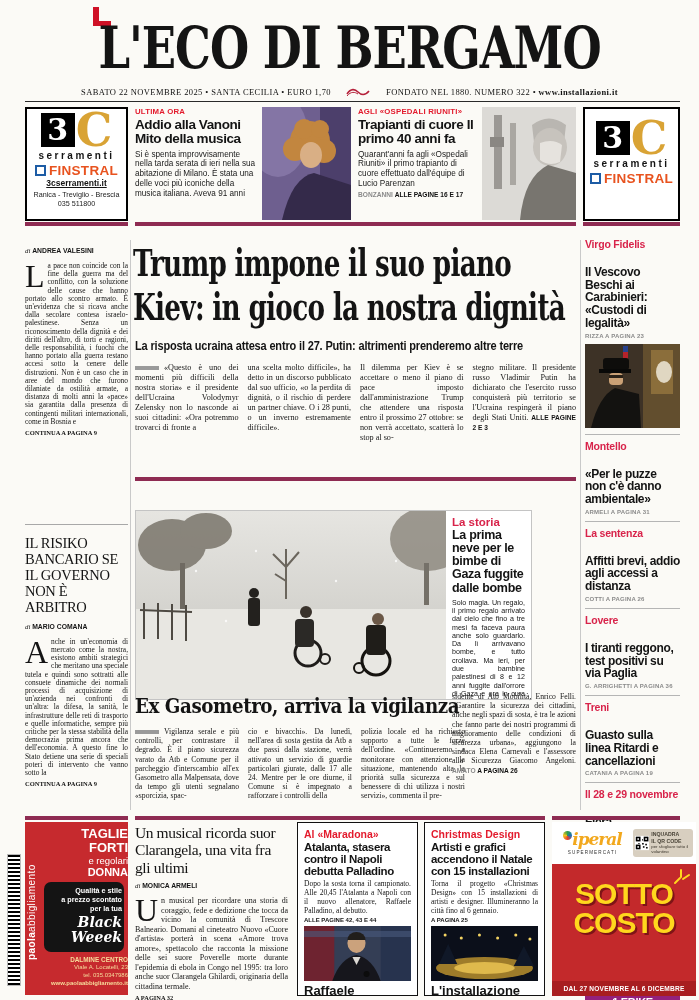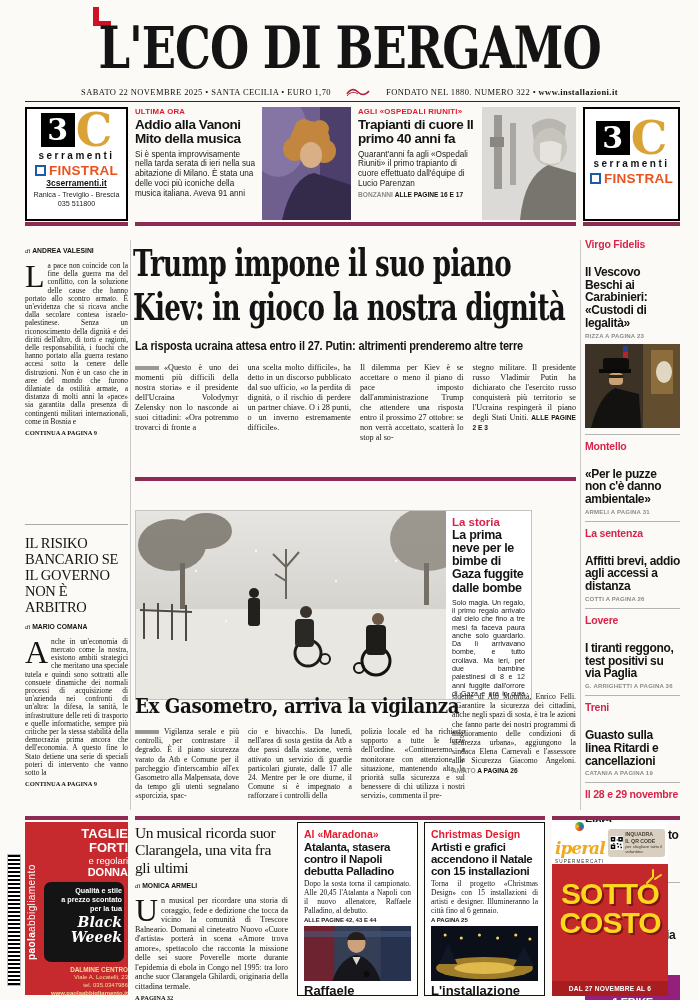--- a/index.html
+++ b/index.html
@@ -123,21 +123,21 @@
   
   .barcode{position:absolute;left:8px;top:855px;width:12px;height:130px;
     background:repeating-linear-gradient(180deg,#000 0 2px,#fff 2px 4px);outline:1px solid #bbb}
   .paola{position:absolute;left:25px;top:822px;width:103px;height:173px;background:#c62a2e;color:#fff;box-sizing:border-box;overflow:hidden}
   .paola-vert{position:absolute;left:1px;top:8px;height:130px;writing-mode:vertical-rl;transform:rotate(180deg);
     font-size:10px;letter-spacing:.4px}
   .paola-main{margin-left:15px;text-align:right;padding-top:5px}
   .paola-l1{font-weight:bold;font-size:13px;line-height:1.05}
   .paola-l2{font-size:9.5px;margin-top:1px}
   .paola-l3{font-weight:bold;font-size:11px}
-  .paola-black{background:#141414;border-radius:7px;margin:4px 4px 0;padding:4px 2px 17px;
+  .paola-black{background:#141414;border-radius:7px;margin:4px 4px 0;padding:4px 2px 7px;
     font-size:7.2px;font-weight:bold;line-height:1.25}
   .paola-script{font-family:"DejaVu Serif",serif;font-style:italic;font-weight:bold;font-size:14px;line-height:1.05;margin-top:2px}
   .paola-foot{margin-top:4px;font-size:6px;line-height:1.3;color:#f6dc9b}
   .paola-foot .f1{font-weight:bold;font-size:6.4px}
   .paola-foot .f4{font-weight:bold}
 
   .musical{position:absolute;left:135px;top:824px;width:153px}
   .mus-title{font-family:"Liberation Serif",serif;font-size:15.5px;line-height:1.12;letter-spacing:-.4px}
   .mus-byline{font-size:6.8px;margin-top:6px}
   .mus-byline .pfx{font-family:"Liberation Serif",serif;font-style:italic}
@@ -147,21 +147,21 @@
   .minibox{position:absolute;top:822px;width:121px;height:174px;border:1.5px solid #111;
     box-sizing:border-box;padding:5px 6px;background:#fff;overflow:hidden}
   #maradona{left:297px}#christmas{left:424px}
   .mb-kicker{color:#e31b2d;font-weight:bold;font-size:10.5px}
   .mb-title{font-weight:bold;font-size:11.5px;line-height:1.05;letter-spacing:-.35px;margin-top:1px}
   .mb-body{font-family:"Liberation Serif",serif;font-size:7.5px;line-height:8.8px;text-align:justify;margin-top:3px}
   .mb-ref{font-weight:bold;font-size:6px;margin-top:2px}
   .mb-photo{width:100%;height:55px;margin-top:3px;overflow:hidden}
   .mb-caption{font-weight:bold;font-size:13px;margin-top:2px}
 
-  .iperal{position:absolute;left:552px;top:822px;width:116px;height:174px;background:#c3292b;box-sizing:border-box;overflow:hidden}
+  .iperal{position:absolute;left:552px;top:822px;width:144px;height:174px;background:#c3292b;box-sizing:border-box;overflow:hidden}
   .ip-top{height:42px;background:#fff;display:flex;align-items:center;padding:2px 3px;gap:3px;box-sizing:border-box}
   .ip-brand{flex:1;text-align:center}
   .ip-logo{font-family:"DejaVu Serif",serif;font-style:italic;font-weight:bold;font-size:17px;color:#f2a81d;letter-spacing:-1px;line-height:1}
   .ip-swirl{display:inline-block;width:9px;height:9px;border-radius:50%;
     background:conic-gradient(#2d9e4f,#1f6fb5,#e8412c,#f2c21d,#2d9e4f);vertical-align:top}
   .ip-sub{font-size:4.6px;letter-spacing:1.1px;color:#333;margin-top:1px}
   .ip-qr{width:60px;background:#d8cfc0;border-radius:3px;padding:2px;display:flex;gap:2px;align-items:center;box-sizing:border-box}
   .ip-qr-text{font-size:4.4px;line-height:1.2;color:#3c362c}
   .ip-qr-text .b{font-weight:bold;font-size:5.2px;color:#4a4438;display:block}
   .ip-red{position:relative;height:132px;text-align:center;color:#ffd71d;padding-top:16px;box-sizing:border-box}

